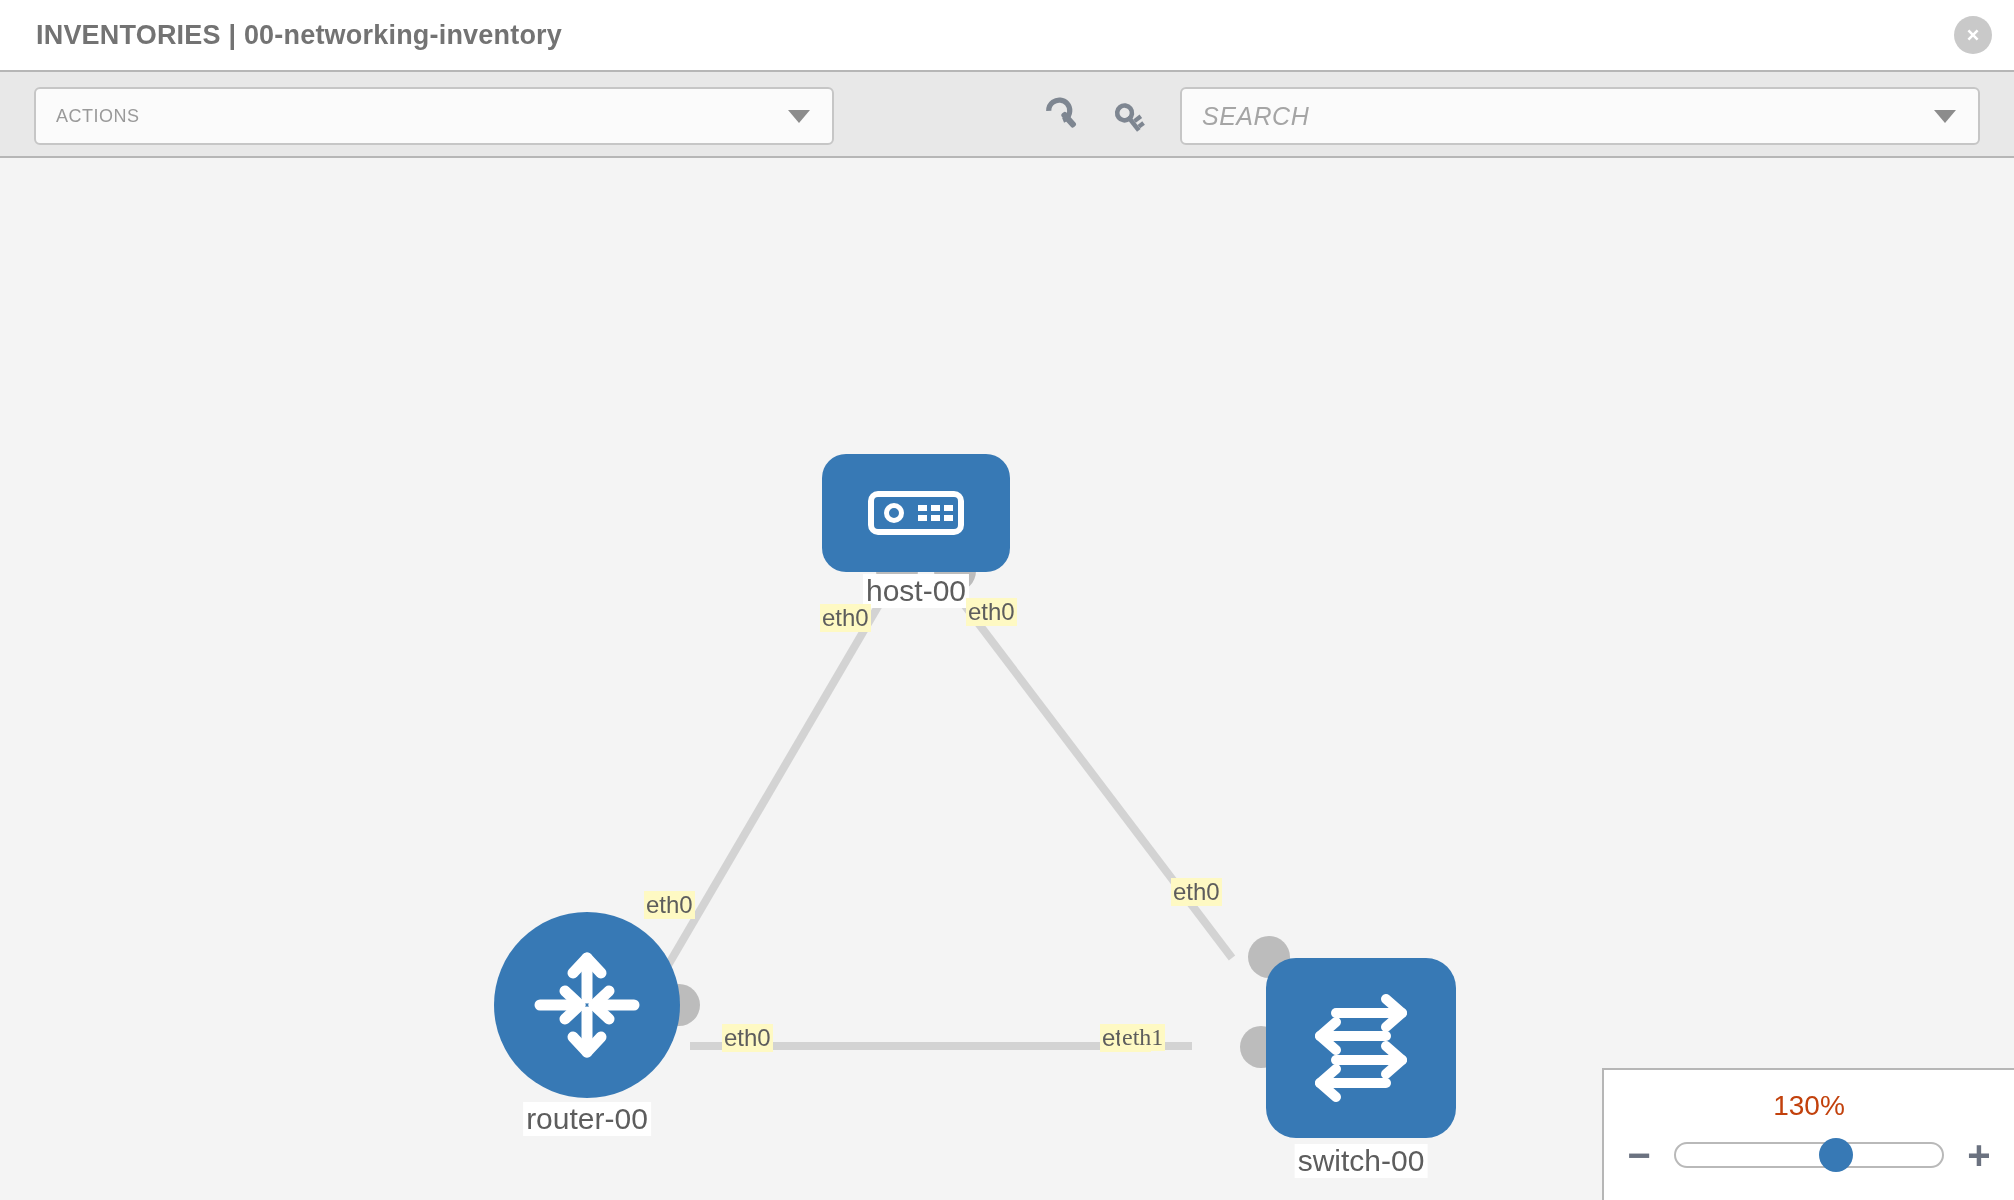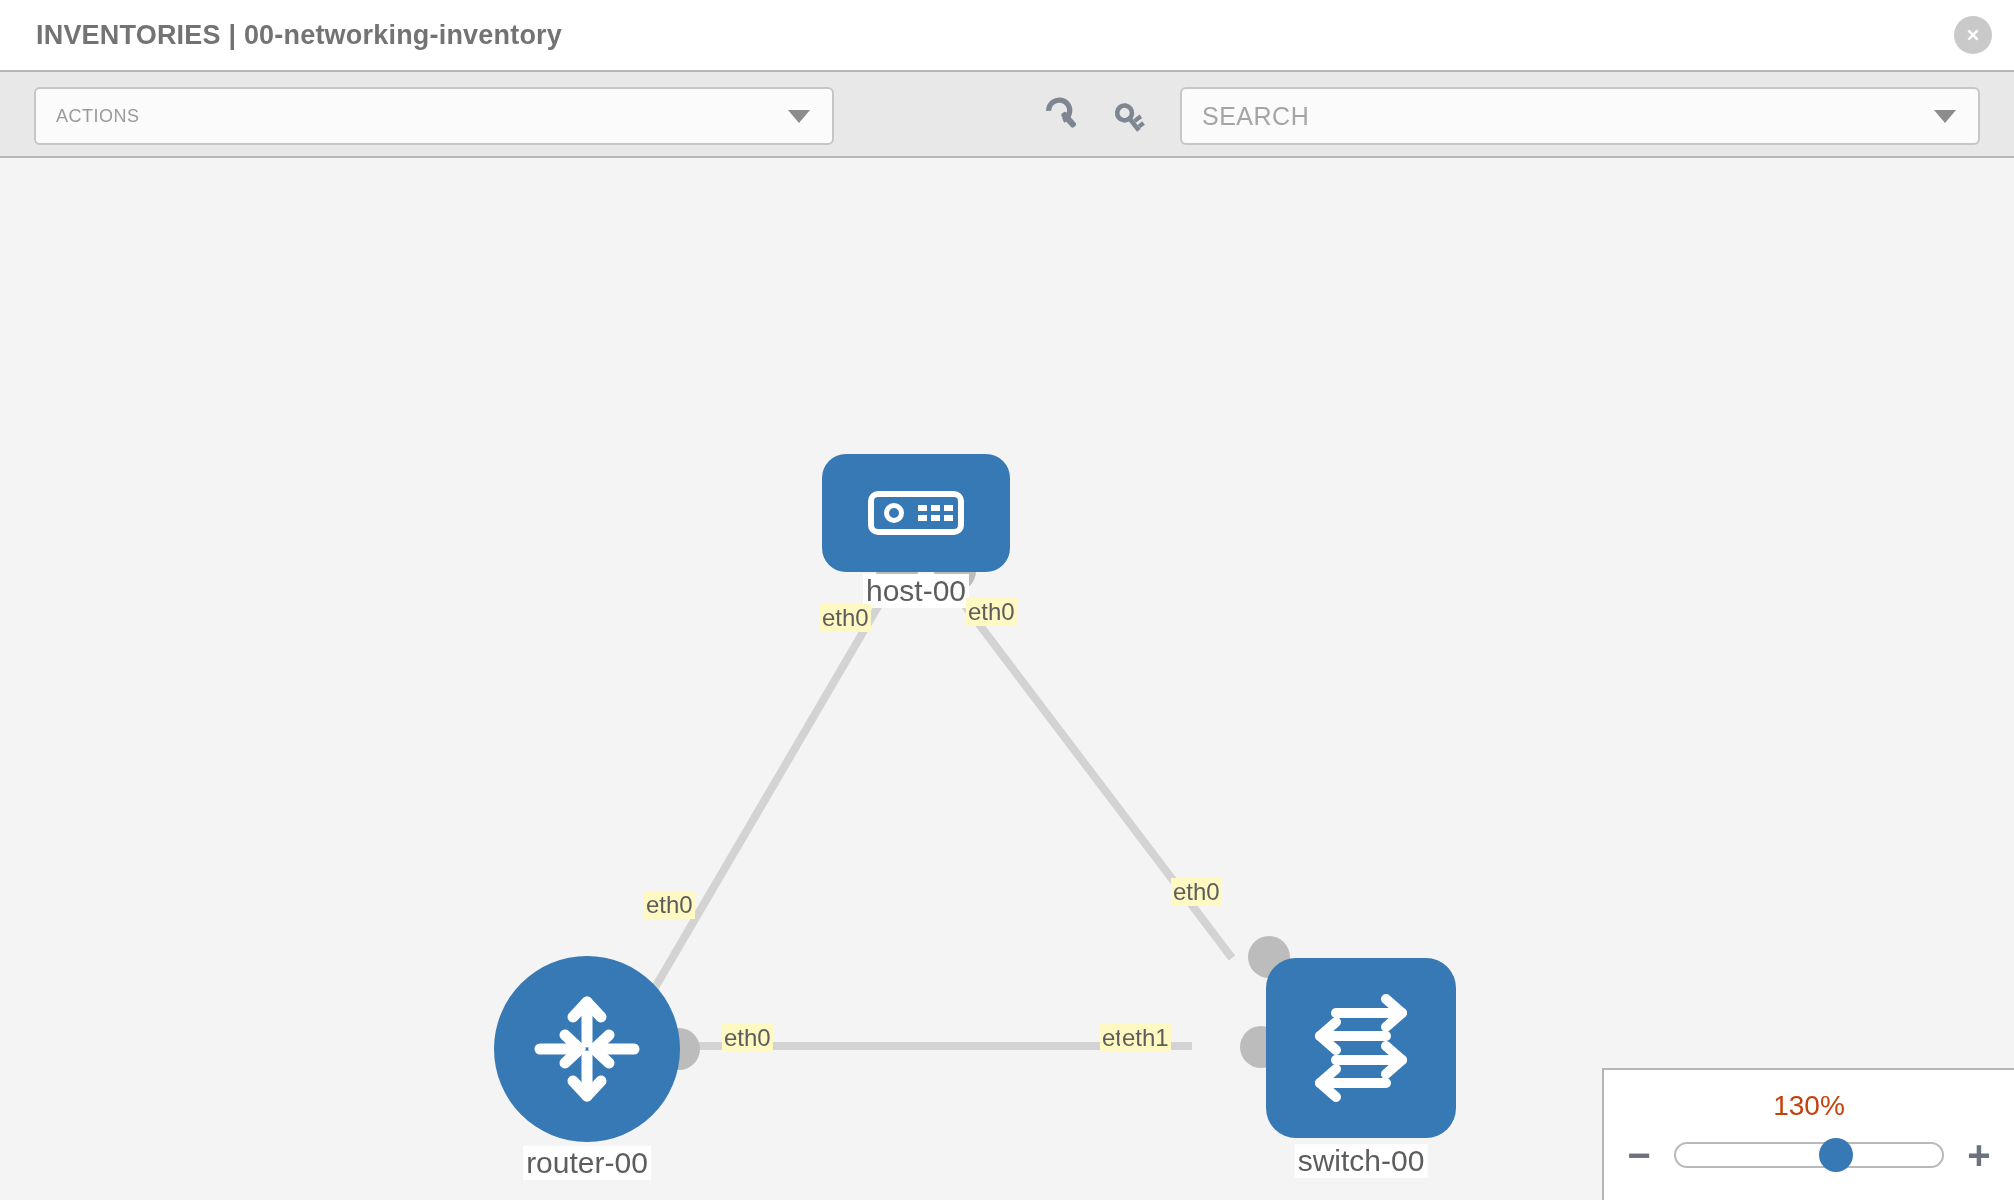--- a/index.html
+++ b/index.html
@@ -111,20 +111,21 @@
     left: 1180px;
     top: 15px;
     width: 800px;
     height: 58px;
     background: #fbfbfb;
     border: 2px solid #c6c6c6;
     border-radius: 6px;
     display: flex;
     align-items: center;
     cursor: text;
+    font-style: italic;
   }
   .search-field .label {
     margin-left: 20px;
     font-size: 25px;
     color: #a5a5a5;
     letter-spacing: 0.5px;
   }
 
   
   .canvas {
@@ -321,21 +322,21 @@
           <rect x="63" y="17" width="9" height="6" fill="#ffffff"></rect>
           <rect x="76" y="17" width="9" height="6" fill="#ffffff"></rect>
           <rect x="50" y="27" width="9" height="6" fill="#ffffff"></rect>
           <rect x="63" y="27" width="9" height="6" fill="#ffffff"></rect>
           <rect x="76" y="27" width="9" height="6" fill="#ffffff"></rect>
         </svg>
       </div>
       <div class="node-label" style="top:120px;">host-00</div>
     </div>
 
-    <div class="node" style="left:494px; top:798px; width:186px; height:186px;">
+    <div class="node" style="left:494px; top:754px; width:186px; height:186px;">
       <div class="nub" style="left:164px; top:72px;"></div>
       <div class="node-shape" style="width:186px; height:186px; border-radius:50%;">
         <svg width="118" height="118" viewBox="0 0 118 118">
           <g fill="none" stroke="#ffffff" stroke-width="11" stroke-linecap="round" stroke-linejoin="round">
 
             <path d="M59 52 L59 12"></path>
             <path d="M45 27 L59 12 L73 27"></path>
 
             <path d="M59 66 L59 106"></path>
             <path d="M45 91 L59 106 L73 91"></path>
@@ -380,21 +381,21 @@
     <div class="edge-label big" style="left:966px; top:440px;">eth0</div>
 
     <div class="edge-label big" style="left:644px; top:733px;">eth0</div>
 
     <div class="edge-label big" style="left:1171px; top:720px;">eth0</div>
 
     <div class="edge-label big" style="left:722px; top:866px;">eth0</div>
 
     <div class="edge-label big" style="left:1100px; top:866px;">eth0</div>
 
-    <div class="edge-label big" style="left:1120px; top:866px;">eth1</div>
+    <div class="edge-label big" style="left:1120px; top:866px;font-family:Liberation Serif, serif;">eth1</div>
 
   </div>
 
   <div class="zoom-panel">
     <div class="zoom-value">130%</div>
 
     <div class="zoom-row">
       <div class="zoom-minus">−</div>
 
       <div class="zoom-track">

